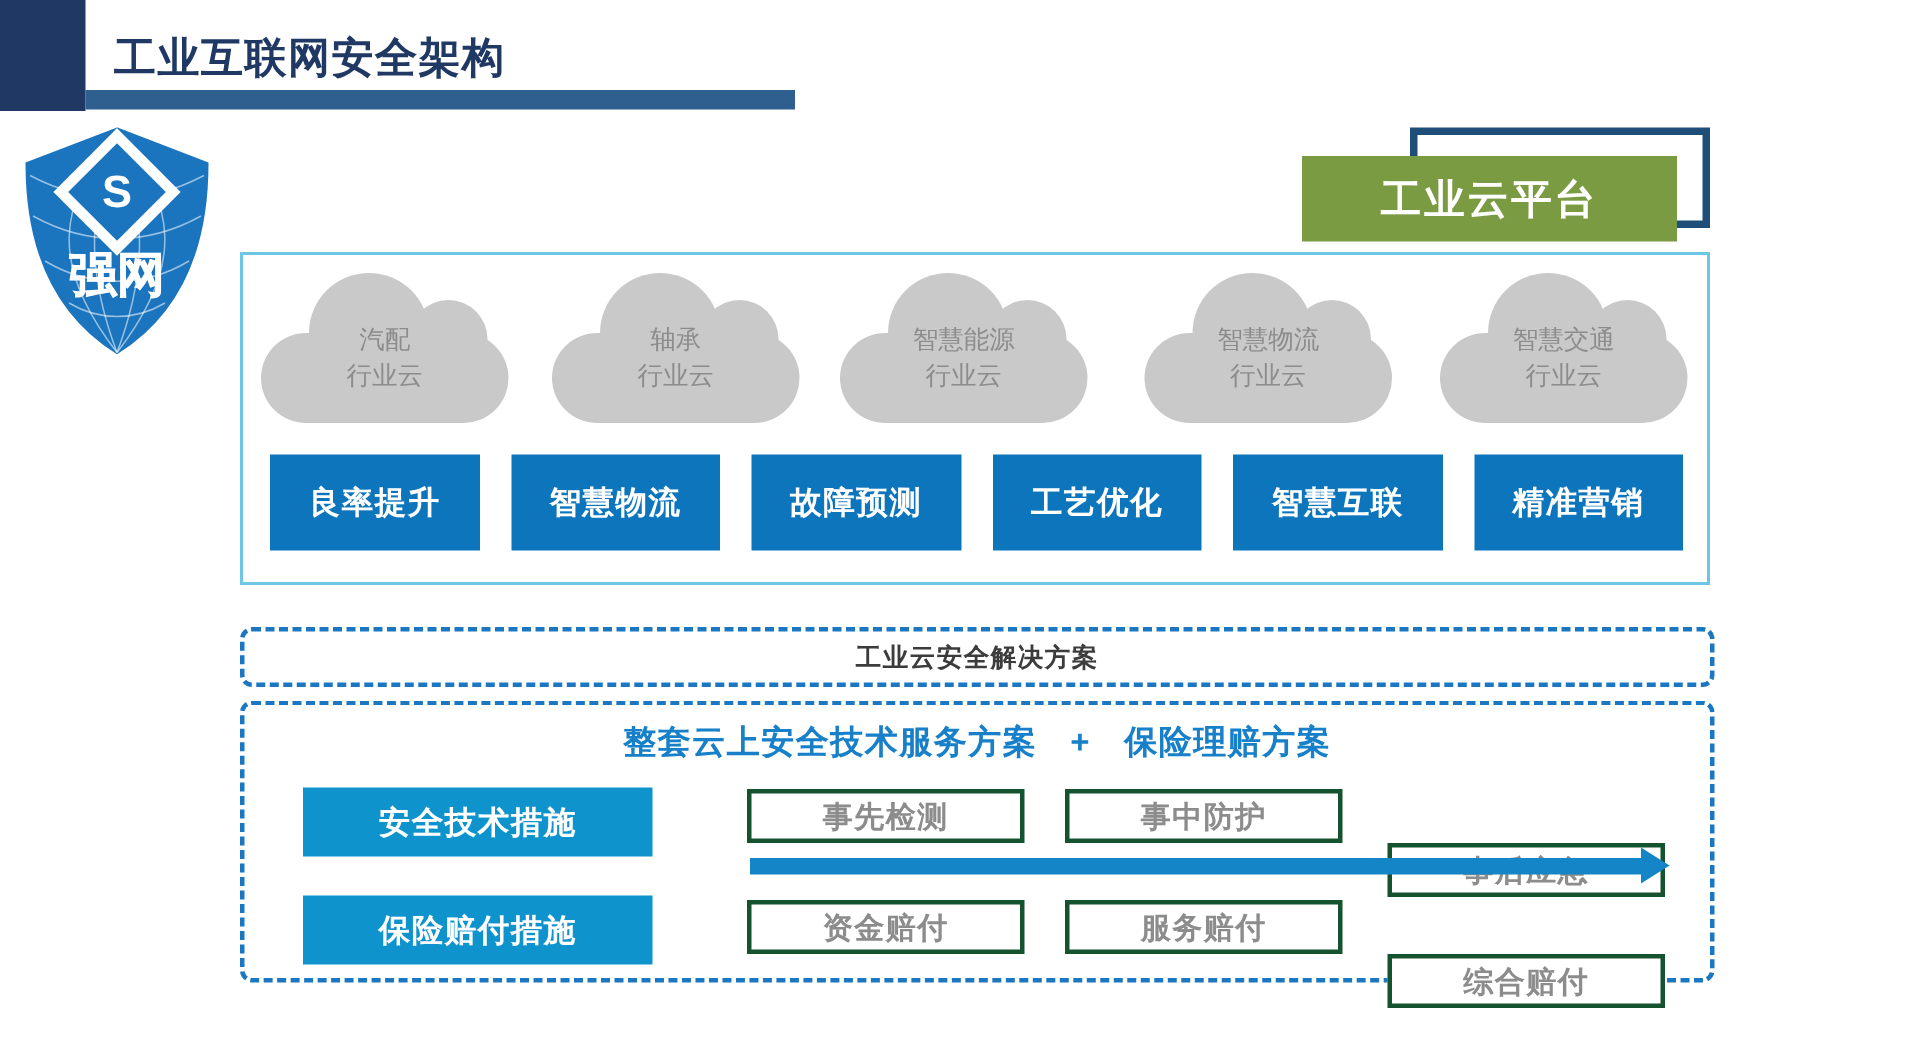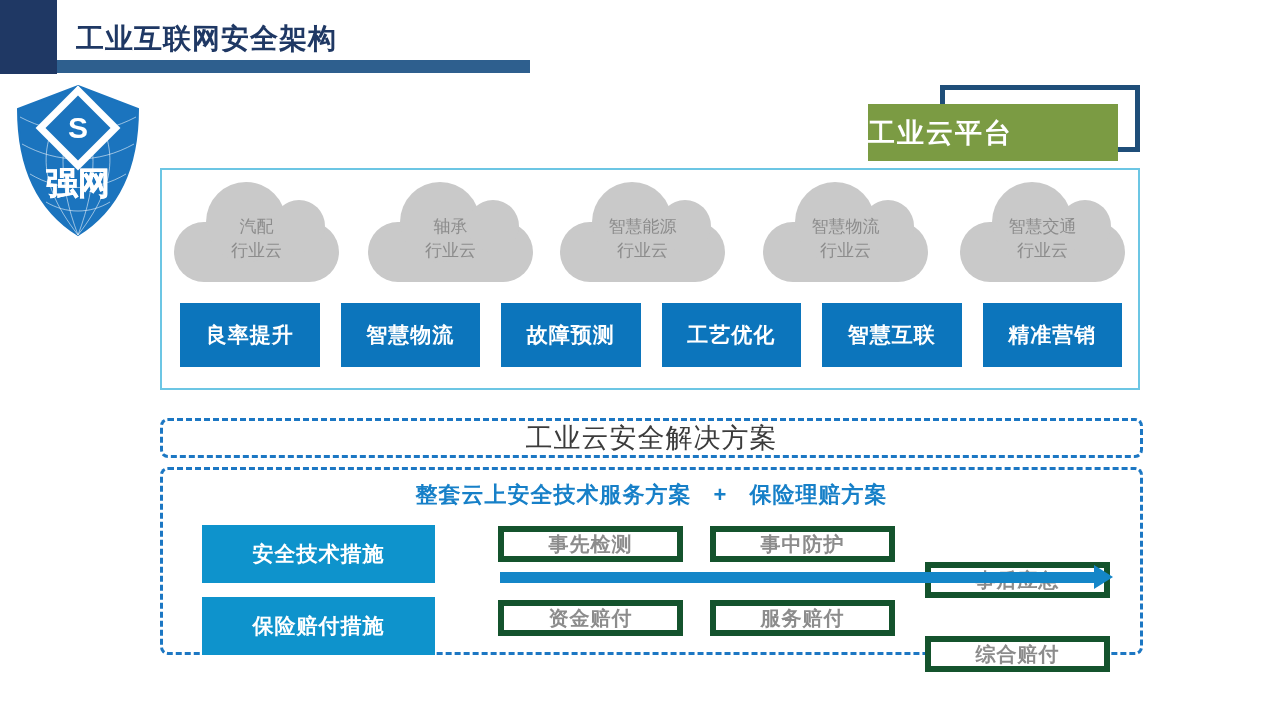--- a/index.html
+++ b/index.html
@@ -10,57 +10,57 @@
   .hdr-block { position:absolute; left:0; top:0; width:57px; height:74px; background:#1F3864; }
   .hdr-bar   { position:absolute; left:57px; top:60px; width:473px; height:13px; background:#2E5F8E; }
   .page-title{ position:absolute; left:76px; top:20px; font-size:28px; font-weight:bold; color:#1F3864; letter-spacing:1px; }
 
   
   .shield { position:absolute; left:8px; top:82px; width:140px; height:158px; }
 
   
   .platform-outline { position:absolute; left:940px; top:85px; width:200px; height:67px; border:5px solid #1F4E79; z-index:1; }
   .platform-box { position:absolute; left:868px; top:104px; width:250px; height:57px; background:#7B9B43; z-index:2;
-                  display:flex; align-items:center; 
+                  display:flex; align-items:center; justify-content:center;
                   color:#ffffff; font-size:27px; font-weight:bold; letter-spacing:2px; }
 
   
   .cloud-container { position:absolute; left:160px; top:168px; width:980px; height:222px; border:2px solid #6CC6E4; background:#ffffff; }
 
   .cloud { position:absolute; width:165px; height:100px; top:185px; }
   .cloud-body { position:absolute; bottom:3px; left:0; width:165px; height:60px; background:#C9C9C9; border-radius:32px; }
   .cloud-body::before { content:""; position:absolute; width:80px; height:80px; top:-40px; left:32px; background:#C9C9C9; border-radius:50%; }
   .cloud-body::after  { content:""; position:absolute; width:52px; height:52px; top:-22px; right:14px; background:#C9C9C9; border-radius:50%; }
   .cloud-text { position:absolute; left:0; top:14px; width:100%; height:80px; display:flex; flex-direction:column;
                 align-items:center; justify-content:center; color:#8C8C8C; font-size:17px; line-height:1.4; z-index:2; }
 
   
   .apps { position:absolute; left:180px; top:303px; width:942px; height:64px; display:flex; gap:21px;text-align:right; }
   .app-btn { flex:1; background:#0C75BC; color:#ffffff; font-size:21px; font-weight:bold;
              display:flex; align-items:center; justify-content:center; letter-spacing:1px; }
 
   
   .dash-title-box { position:absolute; left:160px; top:418px; width:983px; height:40px;
                     border:3px dashed #1C77C3; border-radius:8px; display:flex; align-items:center; justify-content:center; }
-  .dash-title-box span { font-size:27px; font-weight:normal; color:#3C3C3C; letter-spacing:1px; }
+  .dash-title-box span { font-size:17px; font-weight:bold; color:#3C3C3C; letter-spacing:1px; }
 
   .dash-main-box { position:absolute; left:160px; top:467px; width:983px; height:188px;
                    border:3px dashed #1C77C3; border-radius:8px; }
 
   .subtitle { position:absolute; left:160px; top:480px; width:983px; text-align:center;
               font-size:22px; font-weight:bold; color:#1780C8; letter-spacing:1px; }
   .subtitle .plus { margin:0 22px; }
 
-  .measure-box { position:absolute; left:202px; width:233px; height:58px; background:#0E93CC;
+  .measure-box { position:absolute; left:202px; width:233px; height:46px; background:#0E93CC;
                  display:flex; align-items:center; justify-content:center;
                  color:#ffffff; font-size:21px; font-weight:bold; letter-spacing:1px; }
   .measure-1 { top:525px; }
   .measure-2 { top:597px; }
 
-  .step-box { position:absolute; width:185px; height:36px; border:6px solid #14532d; background:#ffffff;
+  .step-box { position:absolute; width:185px; height:36px; border:3px solid #14532d; background:#ffffff;
               display:flex; align-items:center; justify-content:center;
               color:#8C8C8C; font-size:20px; font-weight:bold; letter-spacing:1px; }
   .r1 { top:526px; } .r2 { top:600px; }
   .c1 { left:498px; } .c2 { left:710px; } .c3 { left:925px;margin-top:36px; }
 
   .arrow-shaft { position:absolute; left:500px; top:572px; width:596px; height:11px; background:#1486C8; }
   .arrow-head  { position:absolute; left:1094px; top:565px; width:0; height:0;
                  border-left:19px solid #1486C8; border-top:12.5px solid transparent; border-bottom:12.5px solid transparent; }
 
   

